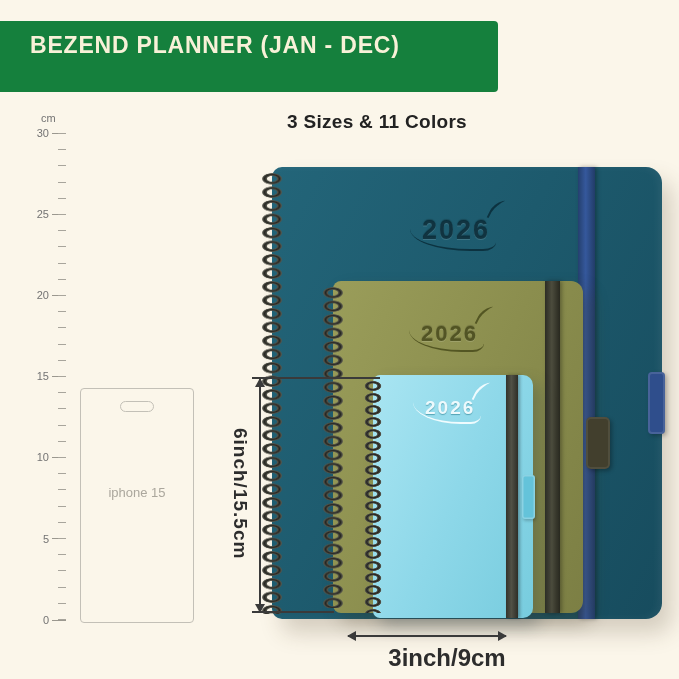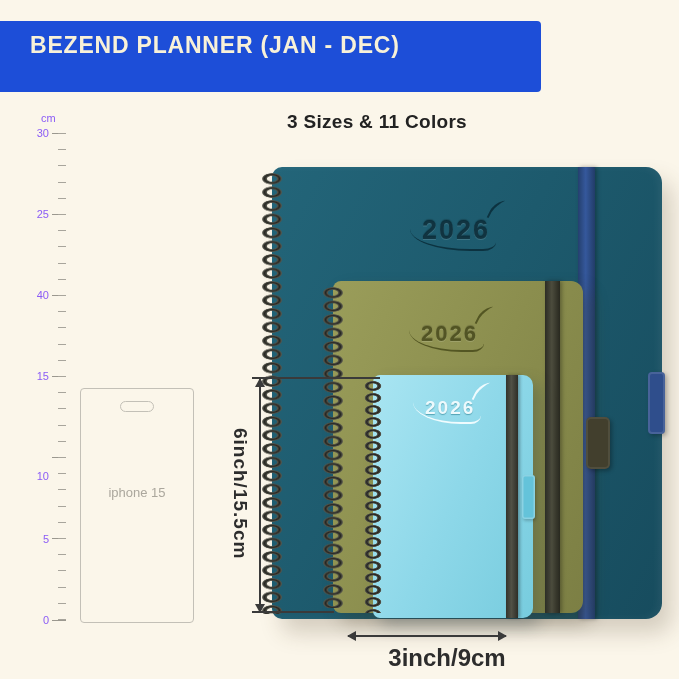--- a/index.html
+++ b/index.html
@@ -4,32 +4,32 @@
 <style>
   html,body { margin:0; padding:0; }
   .canvas {
     position:relative; width:679px; height:679px;
     background:#fbf6ea; overflow:hidden;
     font-family:"Liberation Sans", sans-serif;
   }
 
   
   .banner {
-    position:absolute; left:0; top:21px; width:541px; height:71px;
-    background:#1d4ed8; border-radius:0 4px 4px 0;
+    position:absolute; left:0; top:21px; width:498px; height:71px;
+    background:#15803d; border-radius:0 4px 4px 0;
     box-sizing:border-box; padding:11px 0 0 30px;
   }
   .banner-title { font-size:23px; font-weight:800; color:#f8f1d8; letter-spacing:.8px; }
   .banner-subtitle { margin-top:7px; font-size:13px; font-weight:700; color:#f3ead0; letter-spacing:.4px; }
 
   
   .intro { position:absolute; left:287px; top:107px; font-size:19px; font-weight:600; color:#222; line-height:29px; letter-spacing:.3px; }
 
   
-  .ruler { position:absolute; left:34px; top:112px; width:40px; height:520px; color:#8b5cf6; }
+  .ruler { position:absolute; left:34px; top:112px; width:40px; height:520px; color:#737373; }
   .ruler-unit { position:absolute; left:7px; top:0; font-size:11px; }
   .ruler-ticks-minor, .ruler-ticks-major { position:absolute; top:21px; height:488px; }
   .ruler-ticks-minor {
     left:24px; width:8px;
     background:repeating-linear-gradient(to bottom,#a8a59c 0,#a8a59c 1px,transparent 1px,transparent 16.2px);
   }
   .ruler-ticks-major {
     left:18px; width:14px;
     background:repeating-linear-gradient(to bottom,#9b988f 0,#9b988f 1px,transparent 1px,transparent 81.1px);
   }
@@ -132,23 +132,23 @@
   <div class="intro">
     <div>3 Sizes &amp; 11 Colors</div>
   </div>
 
   <div class="ruler">
     <span class="ruler-unit">cm</span>
     <div class="ruler-ticks-major"></div>
     <div class="ruler-ticks-minor"></div>
     <span class="ruler-num" style="top:15px">30</span>
     <span class="ruler-num" style="top:96px">25</span>
-    <span class="ruler-num" style="top:177px">40</span>
+    <span class="ruler-num" style="top:177px">20</span>
     <span class="ruler-num" style="top:258px">15</span>
-    <span class="ruler-num" style="top:358px">10</span>
+    <span class="ruler-num" style="top:339px">10</span>
     <span class="ruler-num" style="top:421px">5</span>
     <span class="ruler-num" style="top:502px">0</span>
   </div>
 
   <div class="phone">
     <div class="phone-pill"></div>
     <div class="phone-label">iphone 15</div>
   </div>
 
   <div class="planner planner-large">

